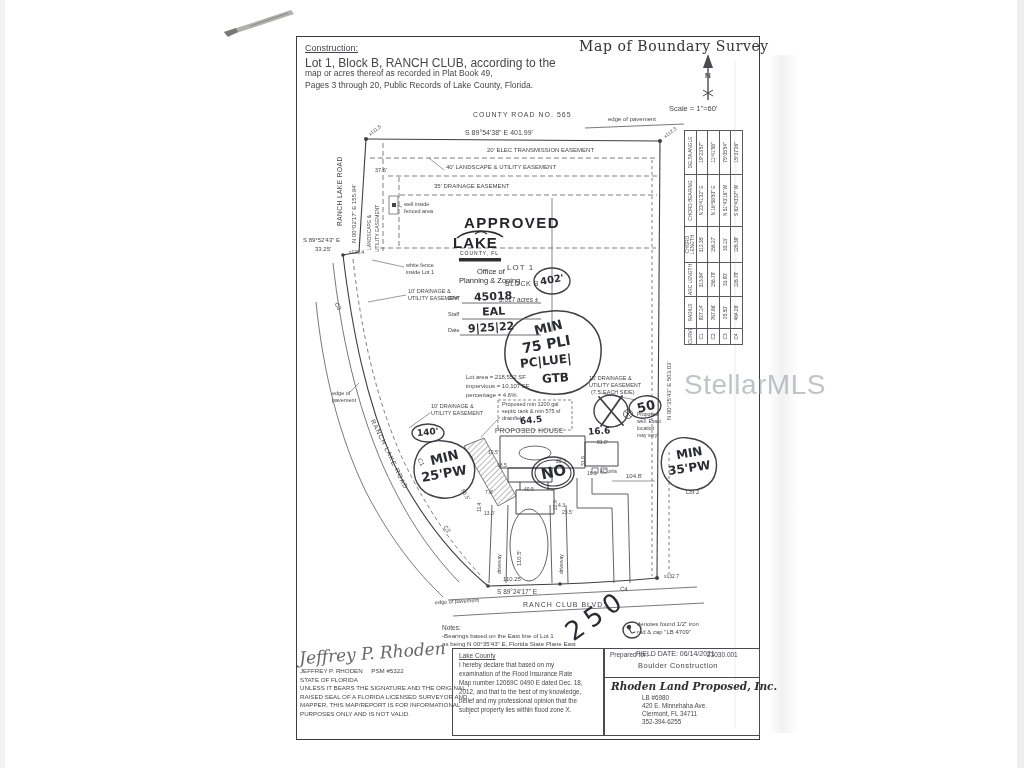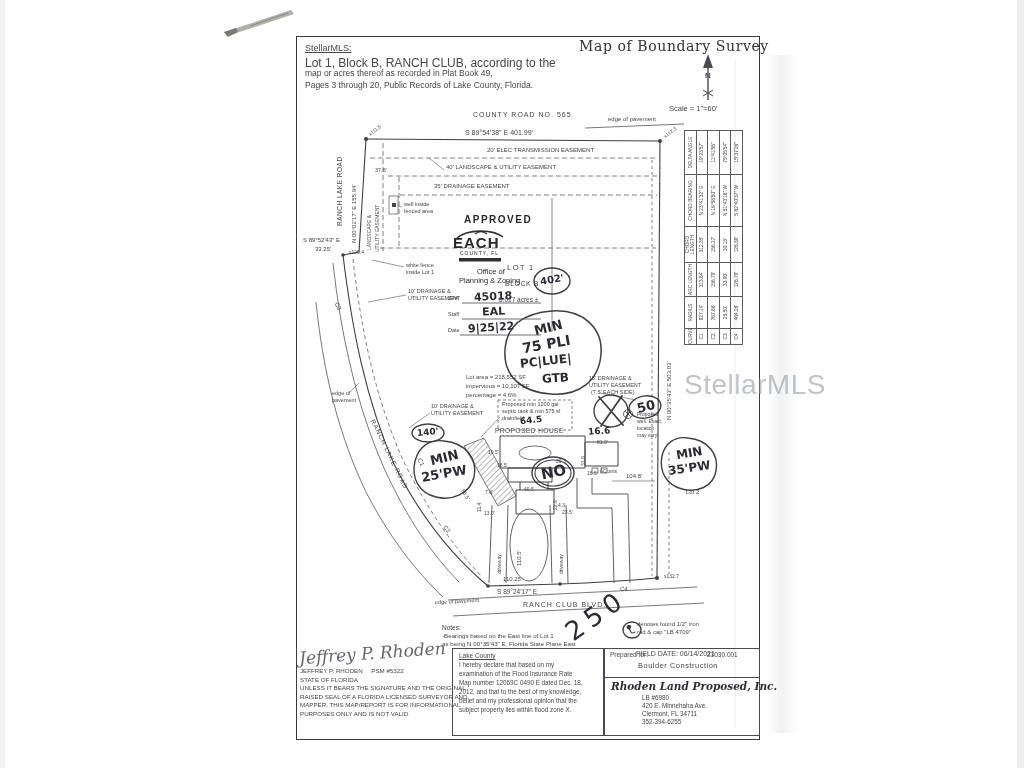--- a/index.html
+++ b/index.html
@@ -132,21 +132,21 @@
       <circle cx="629" cy="627" r="2.2"></circle>
     </g>
 
     <g stroke="#4a4a52" stroke-width="0.8">
       <path d="M462 303 H541"></path>
         <path d="M462 319 H541"></path>
         <path d="M460 335 H541"></path>
     </g>
   </svg>
 
-  <div class="p" style="left:305px;top:44px;font-size:9px;text-decoration:underline;">StellarMLS:</div>
+  <div class="p" style="left:305px;top:44px;font-size:9px;text-decoration:underline;">Construction:</div>
   <div class="p" style="left:305px;top:57px;font-size:12px;">Lot 1, Block B, RANCH CLUB, according to the</div>
   <div class="p" style="left:305px;top:69px;font-size:8.5px;">map or acres thereof as recorded in Plat Book 49,</div>
   <div class="p" style="left:305px;top:81px;font-size:8.5px;">Pages 3 through 20, Public Records of Lake County, Florida.</div>
   <div class="p" style="left:579px;top:39px;font-size:14px;font-family:'DejaVu Serif',serif;letter-spacing:0.6px;color:#33333a;">Map of Boundary Survey</div>
   <svg class="layer" style="left:696px;top:54px;width:24px;height:52px;">
     <polygon points="12,0 7,14 17,14" fill="#4a4a52"></polygon>
     <line x1="12" y1="14" x2="12" y2="46" stroke="#4a4a52" stroke-width="1.4"></line>
     <path d="M7 42 L17 36 M7 36 L17 42" stroke="#4a4a52" stroke-width="1"></path>
   </svg>
   <div class="p" style="left:705px;top:72px;font-size:8px;font-weight:bold;color:#4a4a52;">N</div>
@@ -176,27 +176,27 @@
   <div class="p" style="left:408px;top:289px;font-size:5.5px;">10' DRAINAGE &amp;</div>
   <div class="p" style="left:408px;top:296px;font-size:5.5px;">UTILITY EASEMENT</div>
   <div class="p" style="left:334px;top:303px;font-size:6px;transform:rotate(62deg);">C3</div>
   <div class="p" style="left:332px;top:391px;font-size:5.5px;">edge of</div>
   <div class="p" style="left:332px;top:398px;font-size:5.5px;">pavement</div>
   <div class="p" style="left:376px;top:418px;font-size:6.5px;letter-spacing:1px;transform:rotate(64deg);transform-origin:0 0;">RANCH LAKE ROAD</div>
   <div class="p" style="left:417px;top:459px;font-size:6px;transform:rotate(64deg);">C1</div>
   <div class="p" style="left:443px;top:526px;font-size:6px;transform:rotate(50deg);">C2</div>
   <div class="p" style="left:459px;top:492px;font-size:5.5px;transform:rotate(60deg);">85.5'</div>
 
-  <div class="p" style="left:464px;top:215px;font-size:10px;font-weight:bold;letter-spacing:1.5px;color:#26262c;">APPROVED</div>
+  <div class="p" style="left:464px;top:215px;font-size:15px;font-weight:bold;letter-spacing:1.5px;color:#26262c;">APPROVED</div>
   <svg class="layer" style="left:445px;top:228px;width:70px;height:40px;">
     <path d="M12 10 C22 1 48 1 58 9" stroke="#2f2f33" stroke-width="1.6" fill="none"></path>
     <path d="M30 6 C34 3 38 3 42 6" stroke="#2f2f33" stroke-width="1.2" fill="none"></path>
     <rect x="14" y="30" width="42" height="3.5" fill="#2f2f33"></rect>
   </svg>
-  <div class="p" style="left:453px;top:235px;font-size:15px;font-weight:900;letter-spacing:1px;color:#26262c;">EACH</div>
+  <div class="p" style="left:453px;top:235px;font-size:15px;font-weight:900;letter-spacing:1px;color:#26262c;">LAKE</div>
   <div class="p" style="left:460px;top:251px;font-size:5px;letter-spacing:1px;color:#26262c;">COUNTY, FL</div>
   <div class="p" style="left:477px;top:268px;font-size:7.5px;color:#2b2b30;">Office of</div>
   <div class="p" style="left:459px;top:277px;font-size:7.5px;color:#2b2b30;">Planning &amp; Zoning</div>
   <div class="p" style="left:448px;top:296px;font-size:5.5px;">ZP#</div>
   <div class="p" style="left:448px;top:312px;font-size:5.5px;">Staff</div>
   <div class="p" style="left:448px;top:328px;font-size:5.5px;">Date</div>
   <div class="hw" style="left:474px;top:290px;font-size:11px;transform:rotate(-3deg);">45018</div>
   <div class="hw" style="left:482px;top:305px;font-size:11px;transform:rotate(-2deg);">EAL</div>
   <div class="hw" style="left:468px;top:321px;font-size:11px;transform:rotate(-4deg);">9|25|22</div>
 

